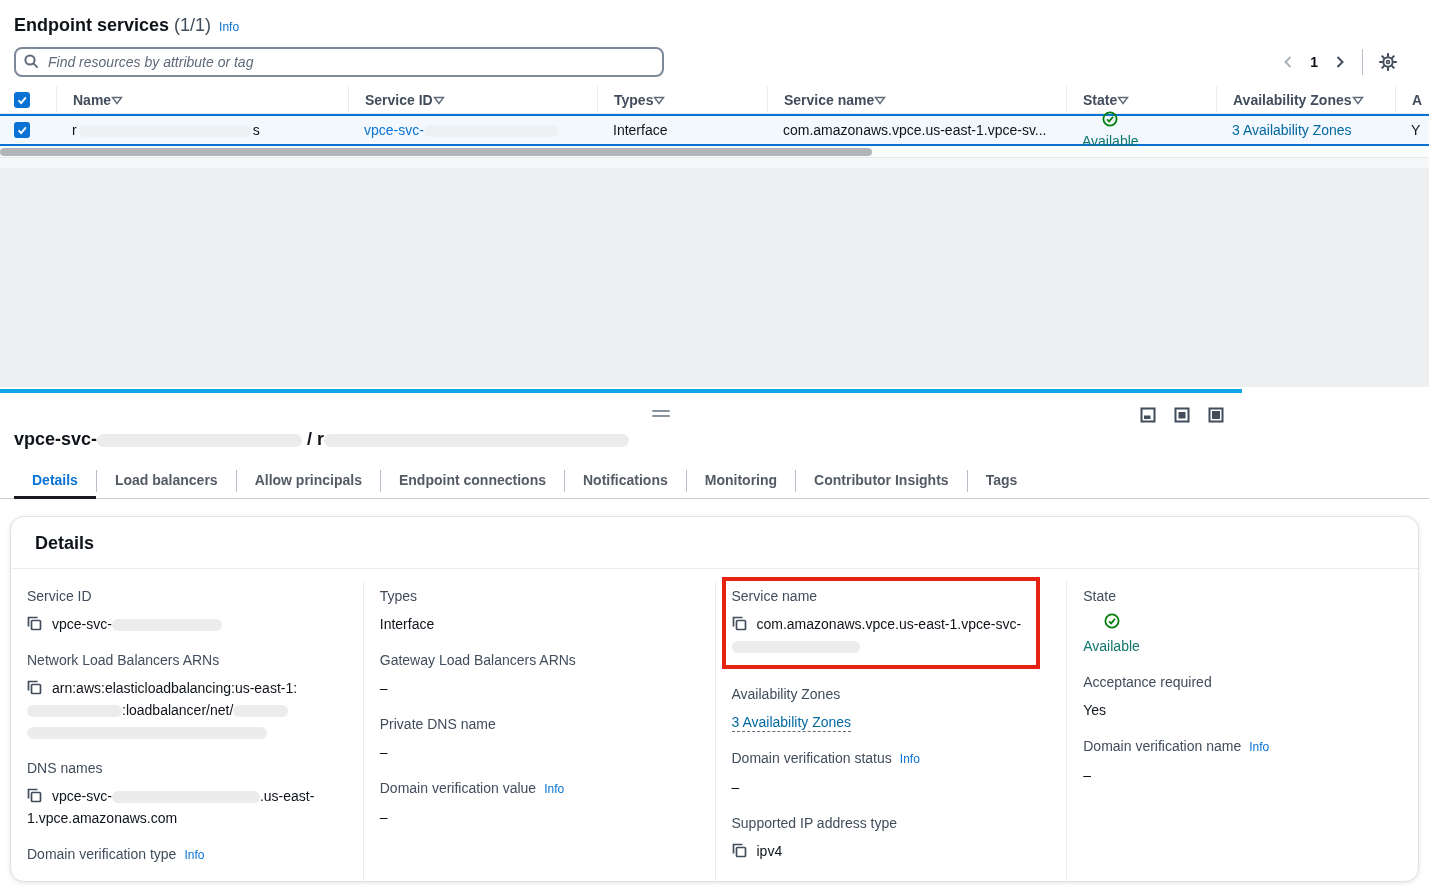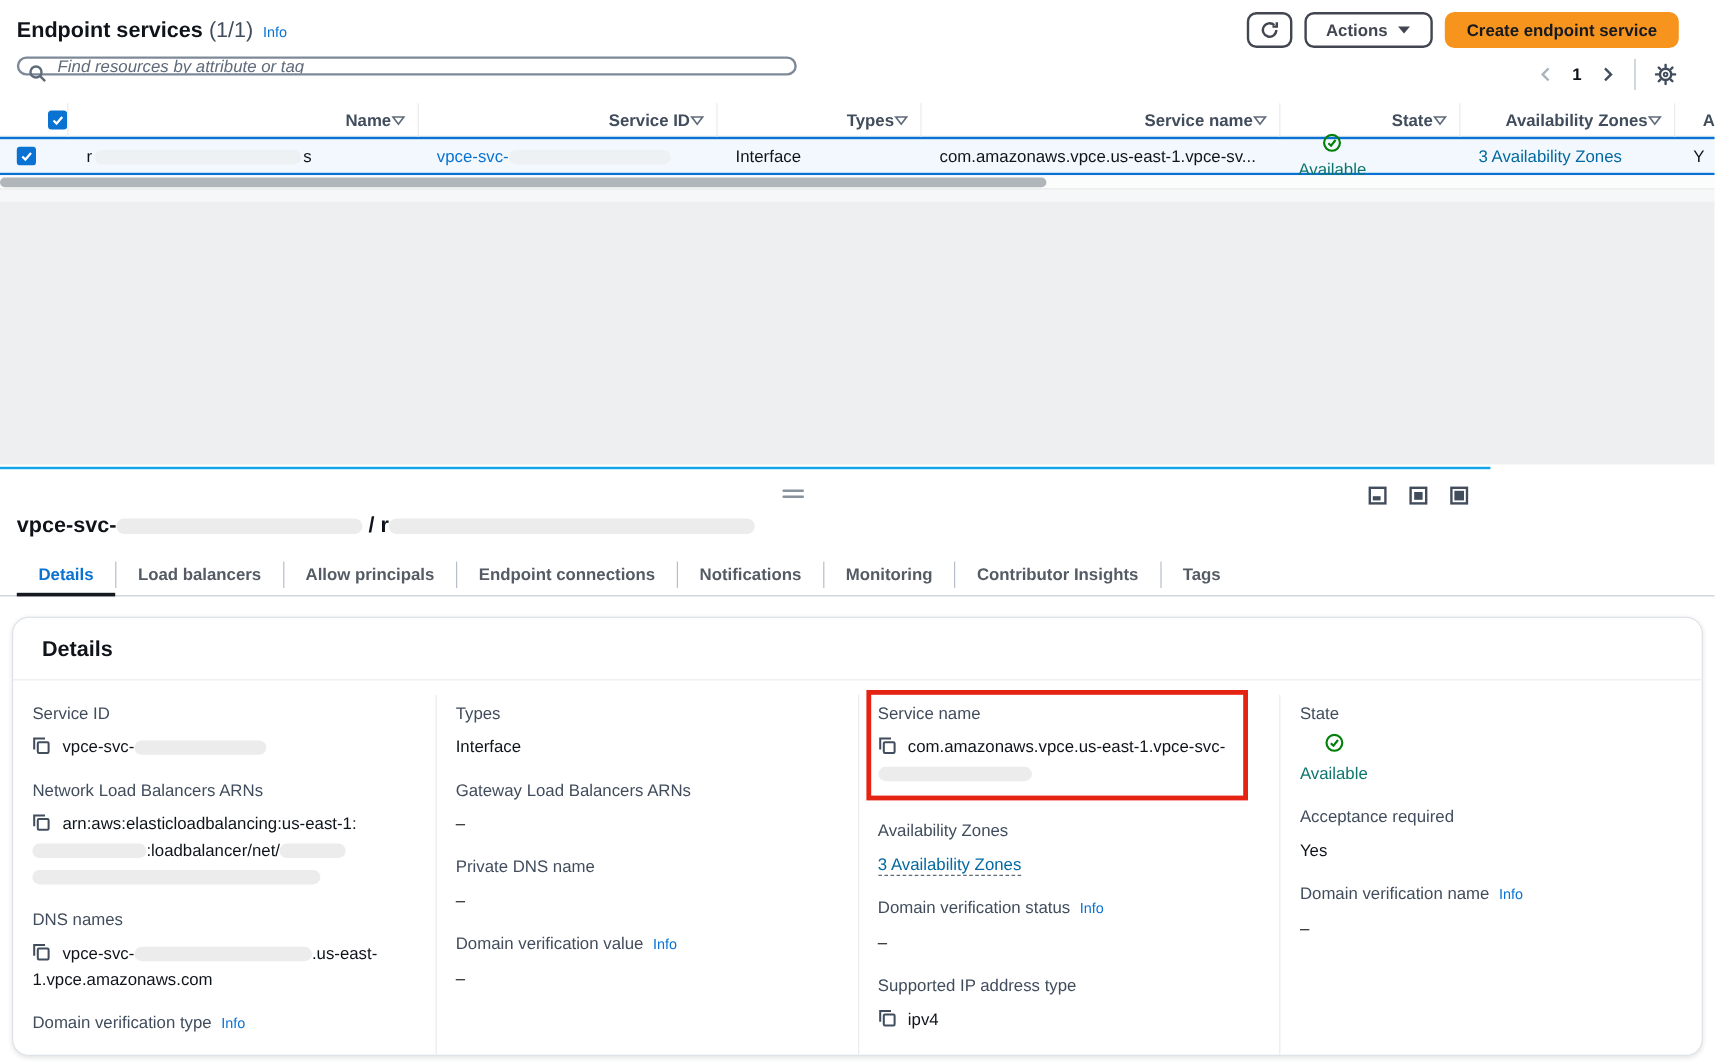--- a/index.html
+++ b/index.html
@@ -14,50 +14,50 @@
   .title-group .count { font-weight:normal; color:#414d5c; }
   .info-link { font-size:12px; font-weight:normal; color:#0972d3; text-decoration:none; cursor:pointer; }
   .header-actions { display:flex; gap:10px; align-items:center; }
   .btn { height:30px; border:2px solid #424650; border-radius:8px; background:#fff; color:#424650; font-weight:bold; font-size:14px; display:flex; align-items:center; justify-content:center; gap:8px; padding:0 16px; cursor:pointer; font-family:inherit; }
   .btn.icon-btn { width:38px; padding:0; }
   .btn.primary { background:#f6941e; border-color:#f6941e; color:#16191f; }
 
   
   .toolbar-row { display:flex; justify-content:space-between; align-items:center; padding:6px 30px 0 14px; height:38px; }
   .search-box { position:relative; width:650px; height:30px; }
-  .search-box input { width:100%; height:16px; border:2px solid #7d8998; border-radius:8px; padding:0 10px 0 32px; font-size:14px; font-family:inherit; color:#0f141a; background:#fff; }
+  .search-box input { width:100%; height:30px; border:2px solid #7d8998; border-radius:8px; padding:0 10px 0 32px; font-size:14px; font-family:inherit; color:#0f141a; background:#fff; }
   .search-box input::placeholder { font-style:italic; color:#5f6b7a; }
   .search-box .mag { position:absolute; left:9px; top:6px; }
   .paging { display:flex; align-items:center; gap:10px; }
   .page-num { font-weight:bold; color:#0f141a; padding:0 4px; }
   .pg-btn { background:none; border:none; cursor:pointer; display:flex; align-items:center; padding:2px; }
   .v-div { width:1px; height:26px; background:#b6bec9; margin:0 4px; }
 
   
   .table { margin-top:8px; }
   .tgrid { display:grid; grid-template-columns:56px 292px 249px 170px 299px 150px 179px 1fr; align-items:center; }
   .thead { height:28px; border-bottom:1px solid #e9ebed; }
-  .th { font-weight:bold; color:#414d5c; padding-left:16px; height:28px; display:flex; align-items:center; justify-content:flex-end; border-left:1px solid #e9ebed; overflow:hidden; white-space:nowrap; }
+  .th { font-weight:bold; color:#414d5c; padding-left:16px; height:28px; display:flex; align-items:center; justify-content:flex-start; border-left:1px solid #e9ebed; overflow:hidden; white-space:nowrap; }
   .th:first-child { border-left:none; }
   .th .sort { margin-right:10px; flex:0 0 auto; }
   .cb-cell { display:flex; align-items:center; padding-left:14px; }
   .checkbox { width:16px; height:16px; background:#0972d3; border-radius:3px; display:flex; align-items:center; justify-content:center; cursor:pointer; }
   .trow { height:32px; background:#f2f8fd; border-top:2px solid #0972d3; border-bottom:2px solid #0972d3; }
   .td { padding-left:16px; color:#0f141a; white-space:nowrap; overflow:hidden; }
   .cell-link { color:#0972d3; text-decoration:none; border-bottom:1px solid #0972d3; cursor:pointer; }
   .az-link { color:#0369a1; text-decoration:none; border-bottom:1px dashed #5f6b7a; padding-bottom:1px; cursor:pointer; }
   .state-ok { color:#0f766e; display:inline-flex; align-items:center; gap:6px;flex-direction:column; }
 
   .hscroll { position:relative; height:12px; background:#fbfcfc; border-bottom:1px solid #e6e9ea; }
   .hscroll .thumb { position:absolute; left:0; top:2px; width:872px; height:8px; background:#b1b6ba; border-radius:4px; cursor:pointer; }
   .strip { height:10px; background:#f6f7f8; }
   .gray-area { height:219px; background:#edeff0; }
 
   
-  .split-panel { position:absolute; left:0; top:389px; width:1242px; height:497px; background:#fff; border-top:2px solid #0ea5e9; }
+  .split-panel { position:absolute; left:0; top:389px; width:1242px; height:497px; background:#fff; border-top:4px solid #0ea5e9; }
   .drag-handle { position:absolute; left:652px; top:17px; width:18px; cursor:row-resize; }
   .drag-handle i { display:block; height:2px; background:#87929d; border-radius:1px; margin-bottom:3px; }
   .mode-icons { position:absolute; right:18px; top:14px; display:flex; gap:18px; }
   .mode-icons span { cursor:pointer; display:flex; }
   .panel-title { position:absolute; left:14px; top:36px; font-size:18px; font-weight:bold; white-space:nowrap; }
 
   .redact { display:inline-block; height:12px; background:#ececec; border-radius:7px; vertical-align:middle; }
   .redact.lite { background:#eef1f4; }
 
   .tabs { position:absolute; left:0; top:72px; width:1429px; display:flex; align-items:flex-end; border-bottom:1px solid #c6cdd4; padding-left:14px; height:34px; }
@@ -85,39 +85,20 @@
 </head>
 <body>
 
 <div class="page">
 
   <div class="header-bar">
     <div class="title-group">
       <h1><span>Endpoint services</span> <span class="count">(1/1)</span></h1>
       <a class="info-link">Info</a>
     </div>
-    <div class="header-actions">
-      <button class="btn icon-btn">
-        <span>
-            <svg width="16" height="16" viewBox="0 0 16 16">
-              <path d="M13.6 8a5.6 5.6 0 1 1-1.7-4" fill="none" stroke="#424650" stroke-width="2"></path>
-              <path d="M14 1.6v3.6h-3.6" fill="none" stroke="#424650" stroke-width="2"></path>
-            </svg>
-          </span>
-      </button>
-      <button class="btn">
-        <span>Actions</span>
-        <span>
-            <svg width="12" height="8" viewBox="0 0 12 8">
-              <polygon points="1,1 11,1 6,7" fill="#424650"></polygon>
-            </svg>
-          </span>
-      </button>
-      <button class="btn primary">Create endpoint service</button>
-    </div>
   </div>
 
   <div class="toolbar-row">
     <div class="search-box">
       <span class="mag">
           <svg width="17" height="17" viewBox="0 0 17 17">
             <circle cx="7" cy="7" r="4.6" fill="none" stroke="#5f6b7a" stroke-width="2"></circle>
             <line x1="10.4" y1="10.4" x2="14.6" y2="14.6" stroke="#5f6b7a" stroke-width="2"></line>
           </svg>
         </span>

